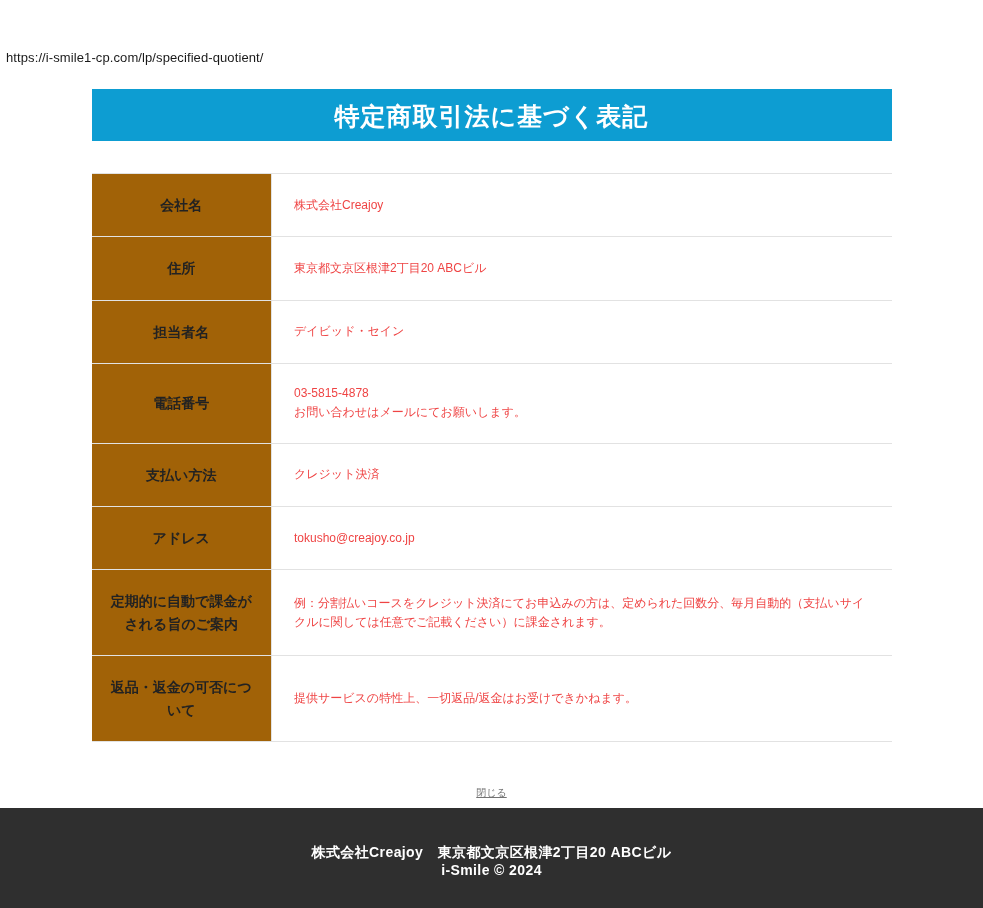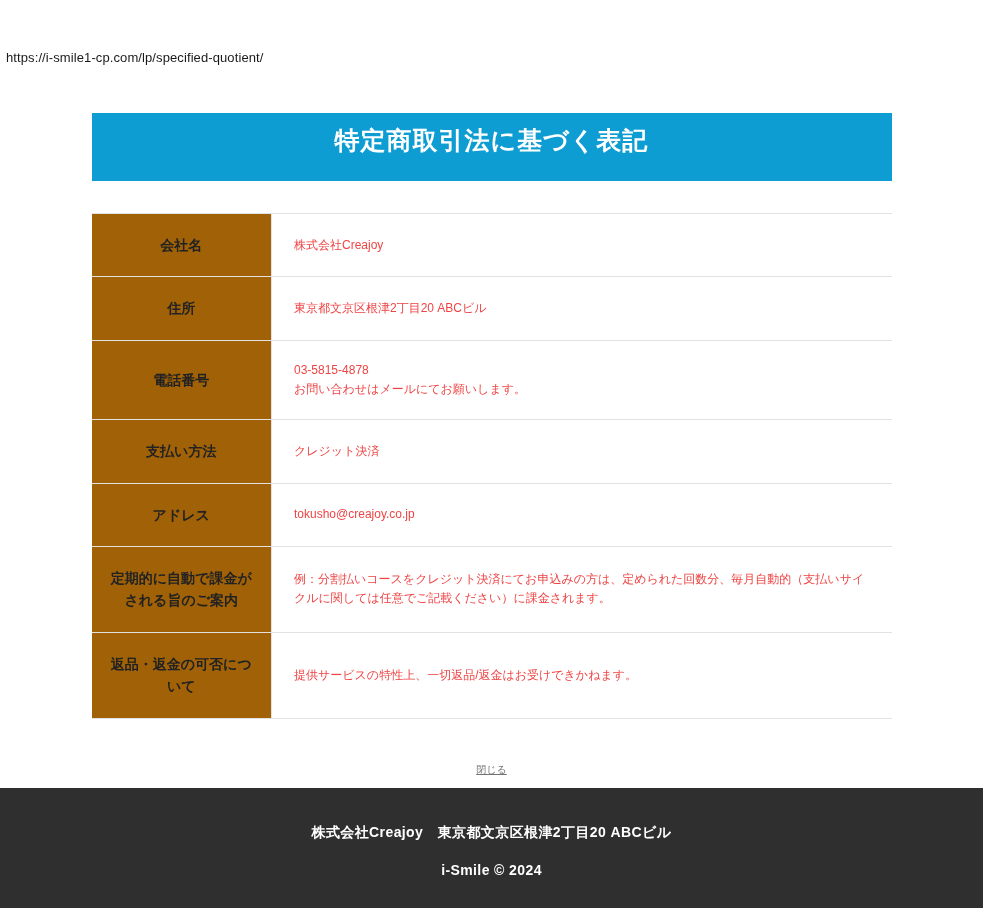--- a/index.html
+++ b/index.html
@@ -30,23 +30,22 @@
     margin: 0 auto;
     padding-top: 22px;
   }
   .page-title {
     background: #0d9dd2;
     color: #ffffff;
     font-size: 25px;
     font-weight: bold;
     text-align: center;
     letter-spacing: 1px;
-    height: 68px;
+    height: 52px;
     line-height: 55px;
-    margin-top: 24px;
   }
   table.info-table {
     width: 100%;
     border-collapse: collapse;
     margin-top: 32px;
     table-layout: fixed;
   }
   table.info-table tr {
     border-bottom: 1px solid #e2e2e2;
   }
@@ -90,21 +89,20 @@
     padding: 36px 0 30px 0;
     position: absolute;
     bottom: 0;
     left: 0;
     width: 983px;
   }
   .footer-line1 {
     font-size: 14px;
     font-weight: bold;
     letter-spacing: 0.4px;
-    margin-bottom: 20px;
   }
   .footer-line2 {
     font-size: 14px;
     font-weight: bold;
     letter-spacing: 0.4px;
   }
 </style>
 </head>
 <body>
 
@@ -116,20 +114,24 @@
 
   <table class="info-table">
     <tbody>
       <tr>
         <th>会社名</th>
         <td>株式会社Creajoy</td>
       </tr>
       <tr>
         <th>住所</th>
         <td>東京都文京区根津2丁目20 ABCビル</td>
+      </tr>
+      <tr>
+        <th>担当者名</th>
+        <td>デイビッド・セイン</td>
       </tr>
       <tr>
         <th>電話番号</th>
         <td class="multiline" style="white-space: pre-line;">03-5815-4878
 お問い合わせはメールにてお願いします。</td>
       </tr>
       <tr>
         <th>支払い方法</th>
         <td>クレジット決済</td>
       </tr>

